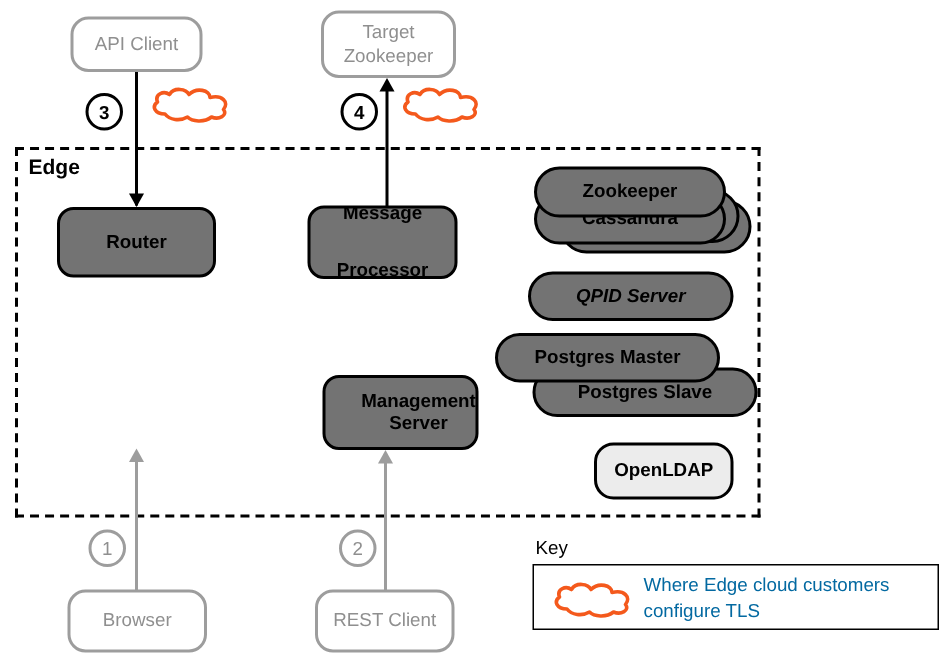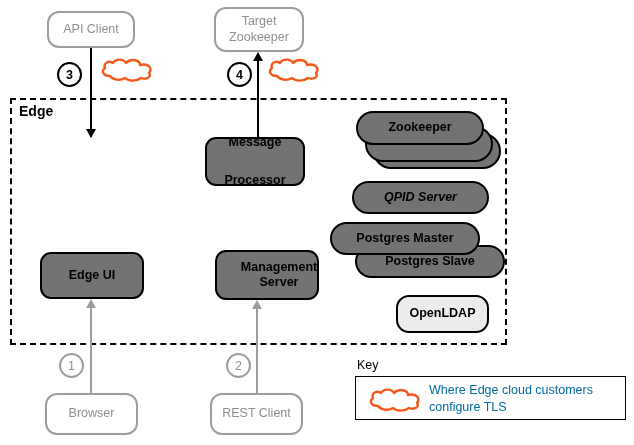--- a/index.html
+++ b/index.html
@@ -178,38 +178,41 @@
   <div class="step" style="left:227px; top:62px;">
     <span>4</span>
   </div>
   <svg class="cloud" style="left:265px; top:58px;" width="58" height="24" viewBox="0 0 58 24">
     <path d="M12 18 C5 18 3 13 7 10 C5 5 11 2 15 5 C18 0 26 1 28 5 C33 0 42 2 42 7 C50 5 55 10 51 15 C54 19 48 22 43 20 C38 24 30 23 27 20 C22 23 15 22 12 18 Z" fill="none" stroke="#f4591c" stroke-width="2.4" stroke-linejoin="round"></path>
   </svg>
 
   <div id="edge-boundary"></div>
   <div id="edge-label">Edge</div>
 
+  <div class="node" style="left:38px; top:138px; width:106px; height:47px;">
+    <span class="lbl">Router</span>
+  </div>
 
   <div class="node" style="left:205px; top:137px; width:100px; height:49px; flex-direction:column;gap:23px;">
     <span class="lbl">Message</span>
     <span class="lbl">Processor</span>
   </div>
 
-  <div class="node" style="left:40px; top:252px; width:104px; height:47px;">
-    <span class="lbl">Edge UI</span>
-  </div>
 
   <div class="node" style="left:215px; top:250px; width:104px; height:50px; flex-direction:column;padding-left:24px;">
     <span class="lbl">Management</span>
     <span class="lbl">Server</span>
   </div>
 
   <div class="stack-wrap" style="left:355px; top:113px; width:150px; height:75px;">
     <div class="node pill" style="left:18px; top:20px; width:128px; height:36px;"></div>
     <div class="node pill" style="left:10px; top:13px; width:128px; height:36px;"></div>
+    <div class="node pill" style="left:1px; top:16px; width:128px; height:34px;">
+      <span class="lbl">Cassandra</span>
+    </div>
     <div class="node pill" style="left:1px; top:-2px; width:128px; height:34px;">
       <span class="lbl">Zookeeper</span>
     </div>
   </div>
 
   <div class="node pill" style="left:352px; top:181px; width:137px; height:33px;font-style:italic;">
     <span class="lbl">QPID Server</span>
   </div>
 
   <div class="stack-wrap" style="left:330px; top:222px; width:175px; height:62px;">

